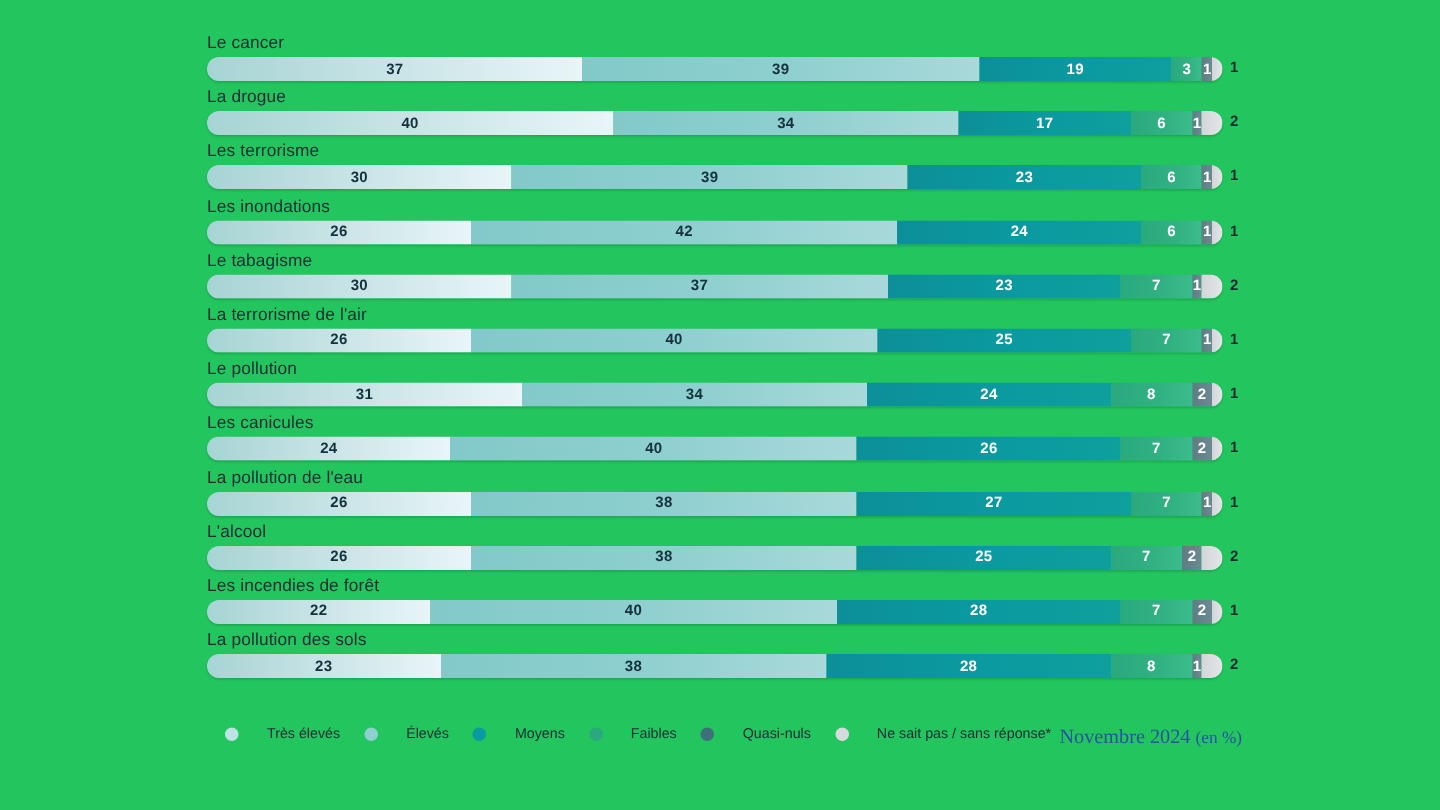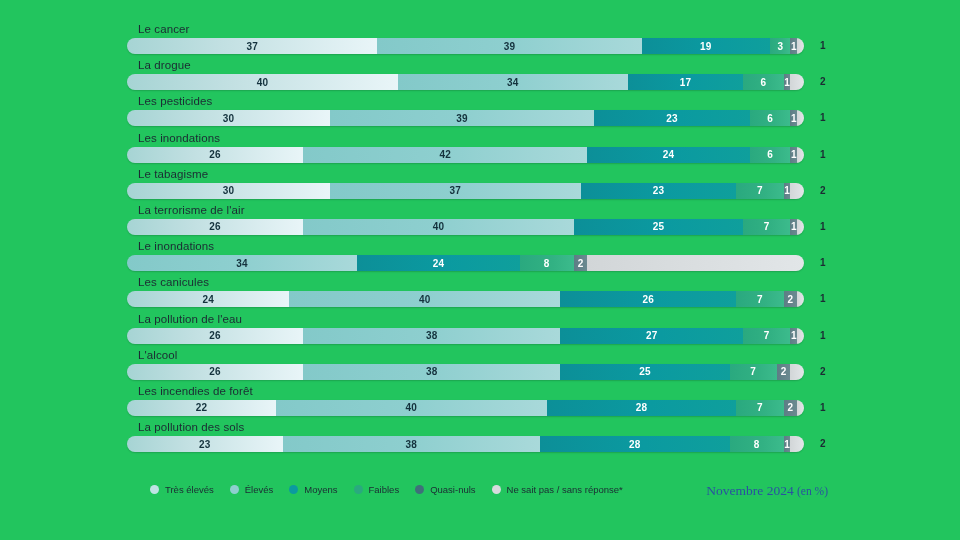--- a/index.html
+++ b/index.html
@@ -50,21 +50,21 @@
     font-size: 11.5px;
     font-weight: 400;
     color: #1c2b33;
     letter-spacing: 0.1px;
     white-space: nowrap;
     line-height: 14px;
   }
 
   .bar-wrap {
     position: absolute;
-    left: 127px;
+    left: 138px;
     top: 16px;
     height: 16px;
     width: 677px;
     display: flex;
     border-radius: 8px;
     overflow: hidden;
     box-shadow: 0 1px 1.5px rgba(0,0,0,0.16);
   }
 
   .seg {
@@ -120,21 +120,21 @@
     position: absolute;
     left: 150px;
     top: 484px;
     display: flex;
     align-items: center;
     gap: 16px;
   }
   .legend-item {
     display: flex;
     align-items: center;
-    gap: 6px;
+    gap: 19px;
     font-size: 9.5px;
     color: #1c2b33;
     white-space: nowrap;
   }
   .legend-dot {
     width: 9px;
     height: 9px;
     border-radius: 50%;
     flex: none;
   }
@@ -197,21 +197,21 @@
               <span>6</span>
             </div>
             <div class="seg seg-4" style="width: 6.77px;">
               <span>1</span>
             </div>
             <div class="seg seg-5" style="flex: 1 1 auto;"></div>
           </div>
           <div class="ext-val">2</div>
         </div>
         <div class="bar-row">
-          <div class="row-label">Les pesticides</div>
+          <div class="row-label">Les terrorisme</div>
           <div class="bar-wrap">
             <div class="seg seg-0" style="width: 203.1px;">
               <span>30</span>
             </div>
             <div class="seg seg-1" style="width: 264.03px;">
               <span>39</span>
             </div>
             <div class="seg seg-2" style="width: 155.71px;">
               <span>23</span>
             </div>
@@ -285,22 +285,25 @@
               <span>7</span>
             </div>
             <div class="seg seg-4" style="width: 6.77px;">
               <span>1</span>
             </div>
             <div class="seg seg-5" style="flex: 1 1 auto;"></div>
           </div>
           <div class="ext-val">1</div>
         </div>
         <div class="bar-row">
-          <div class="row-label">Le inondations</div>
-          <div class="bar-wrap">
+          <div class="row-label">Le pollution</div>
+          <div class="bar-wrap">
+            <div class="seg seg-0" style="width: 209.87px;">
+              <span>31</span>
+            </div>
             <div class="seg seg-1" style="width: 230.18px;">
               <span>34</span>
             </div>
             <div class="seg seg-2" style="width: 162.48px;">
               <span>24</span>
             </div>
             <div class="seg seg-3" style="width: 54.16px;">
               <span>8</span>
             </div>
             <div class="seg seg-4" style="width: 13.54px;">

